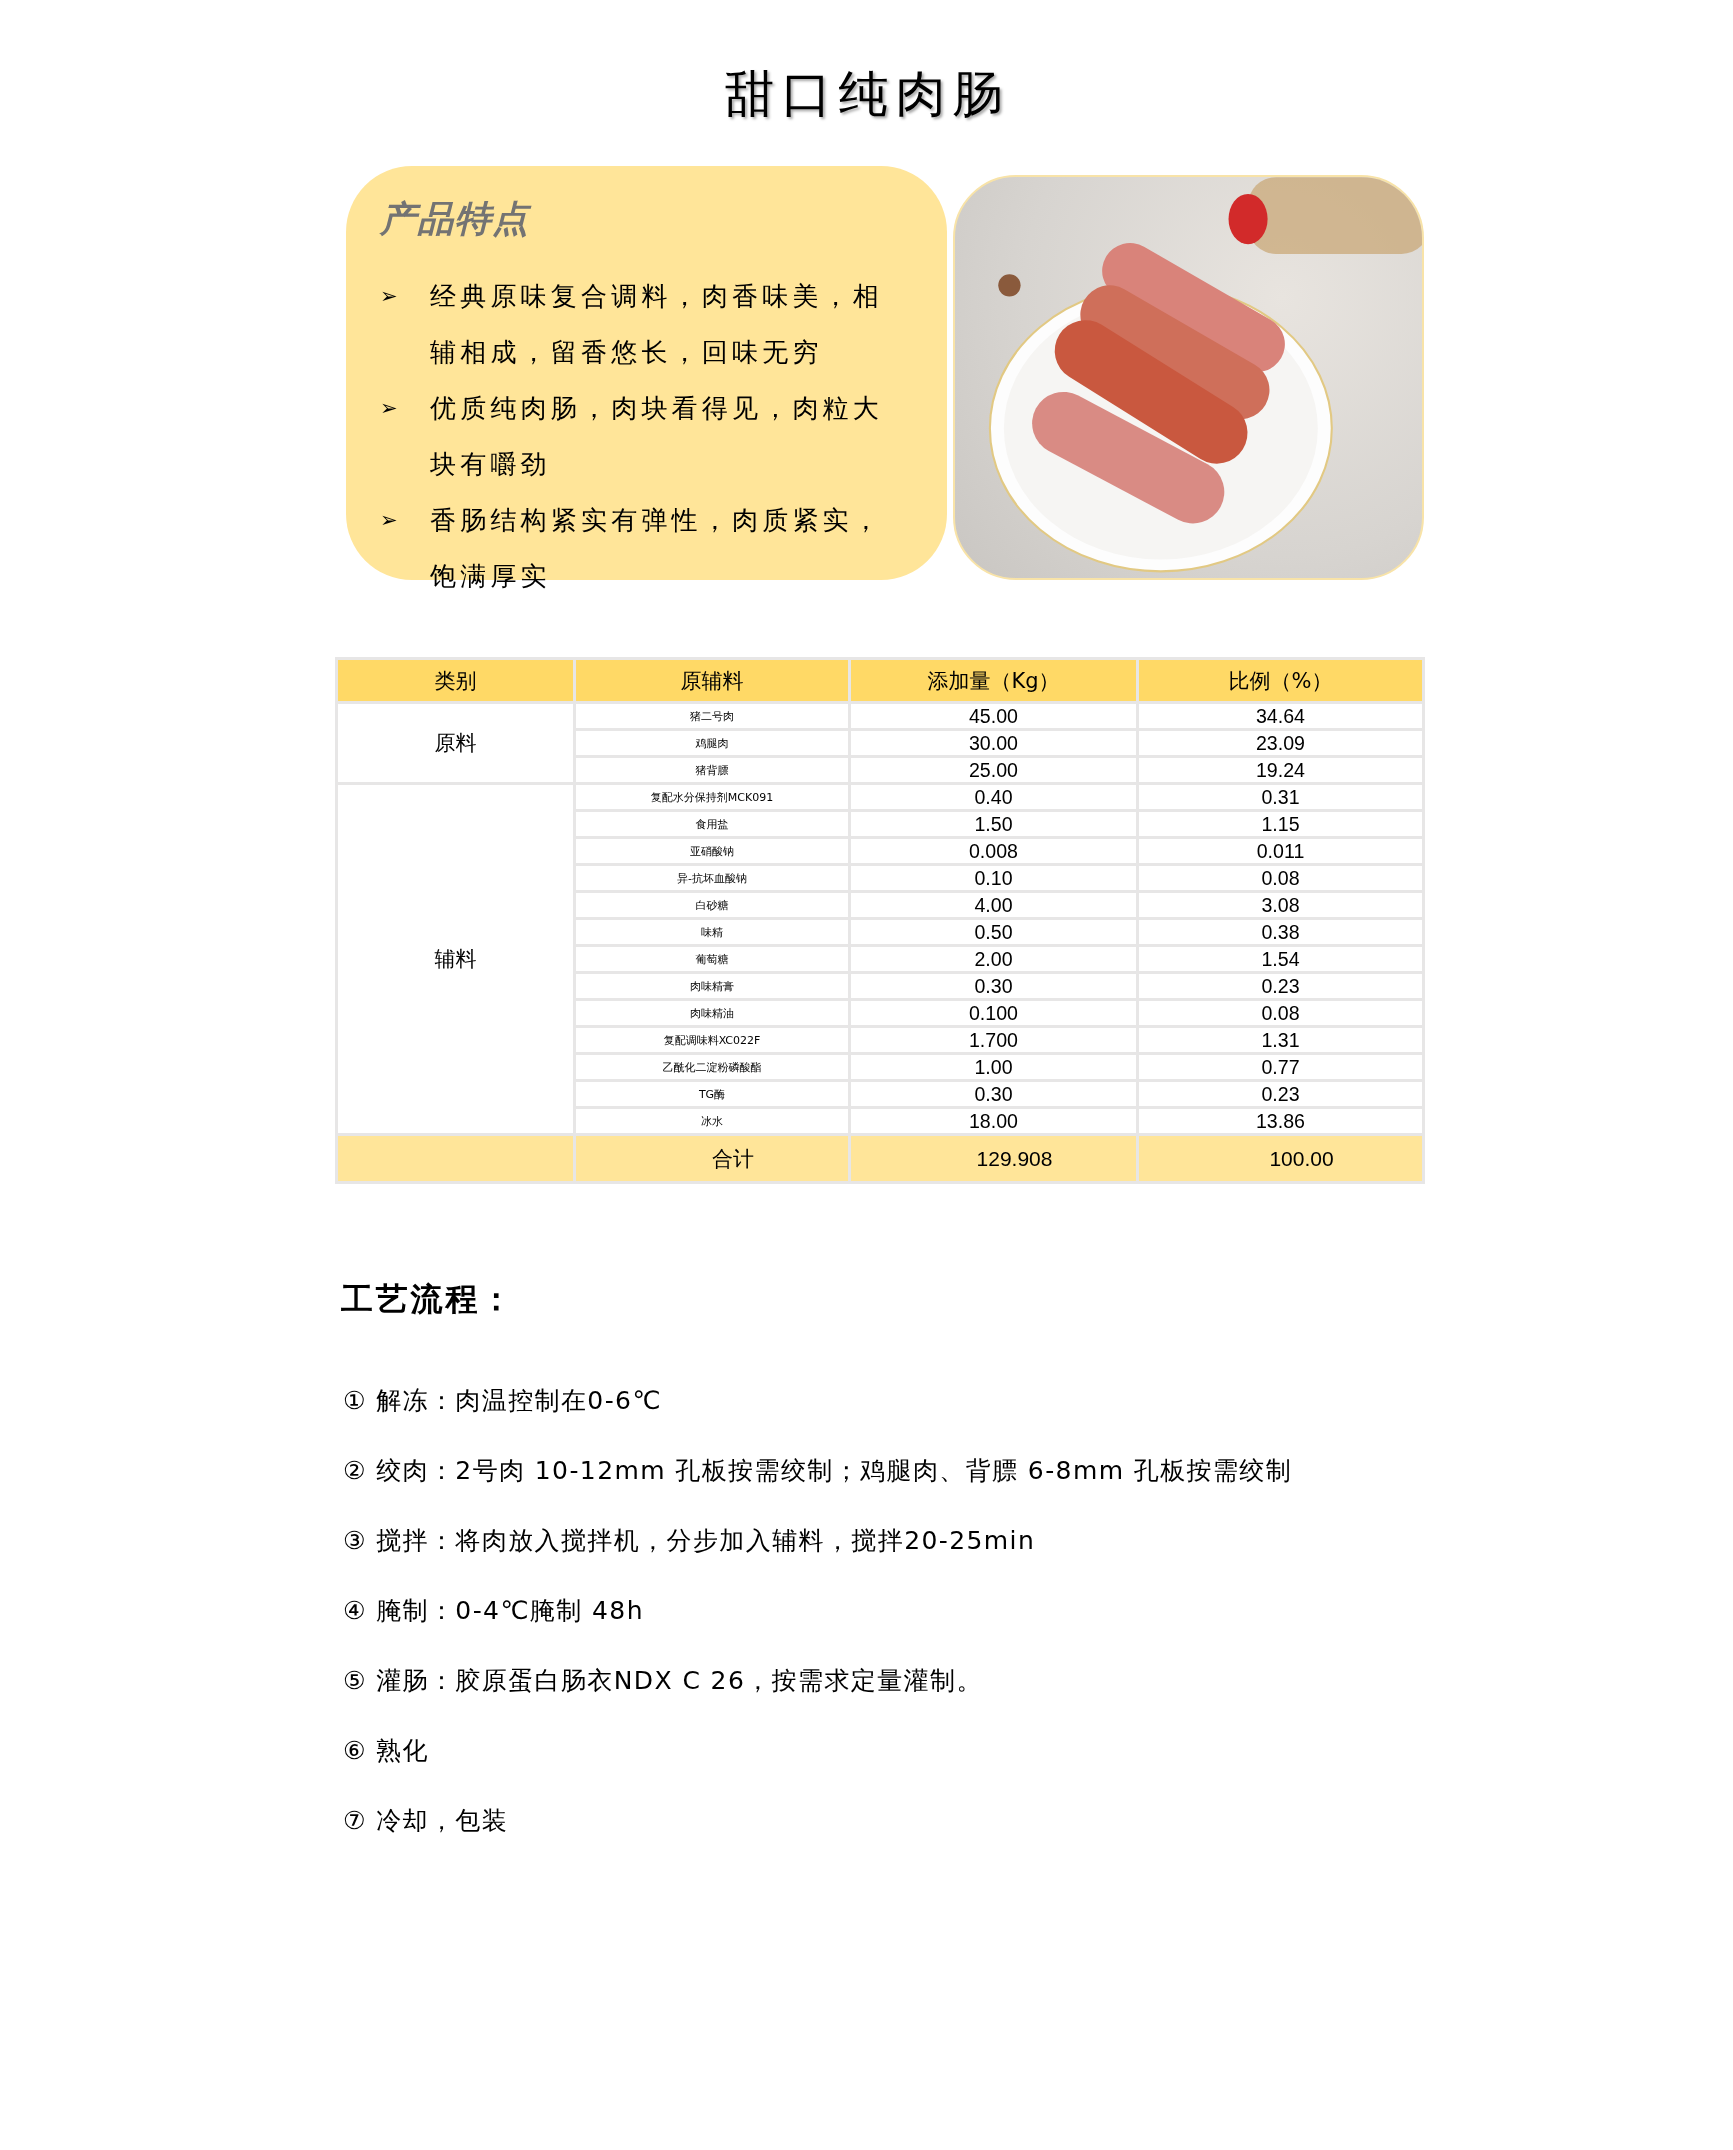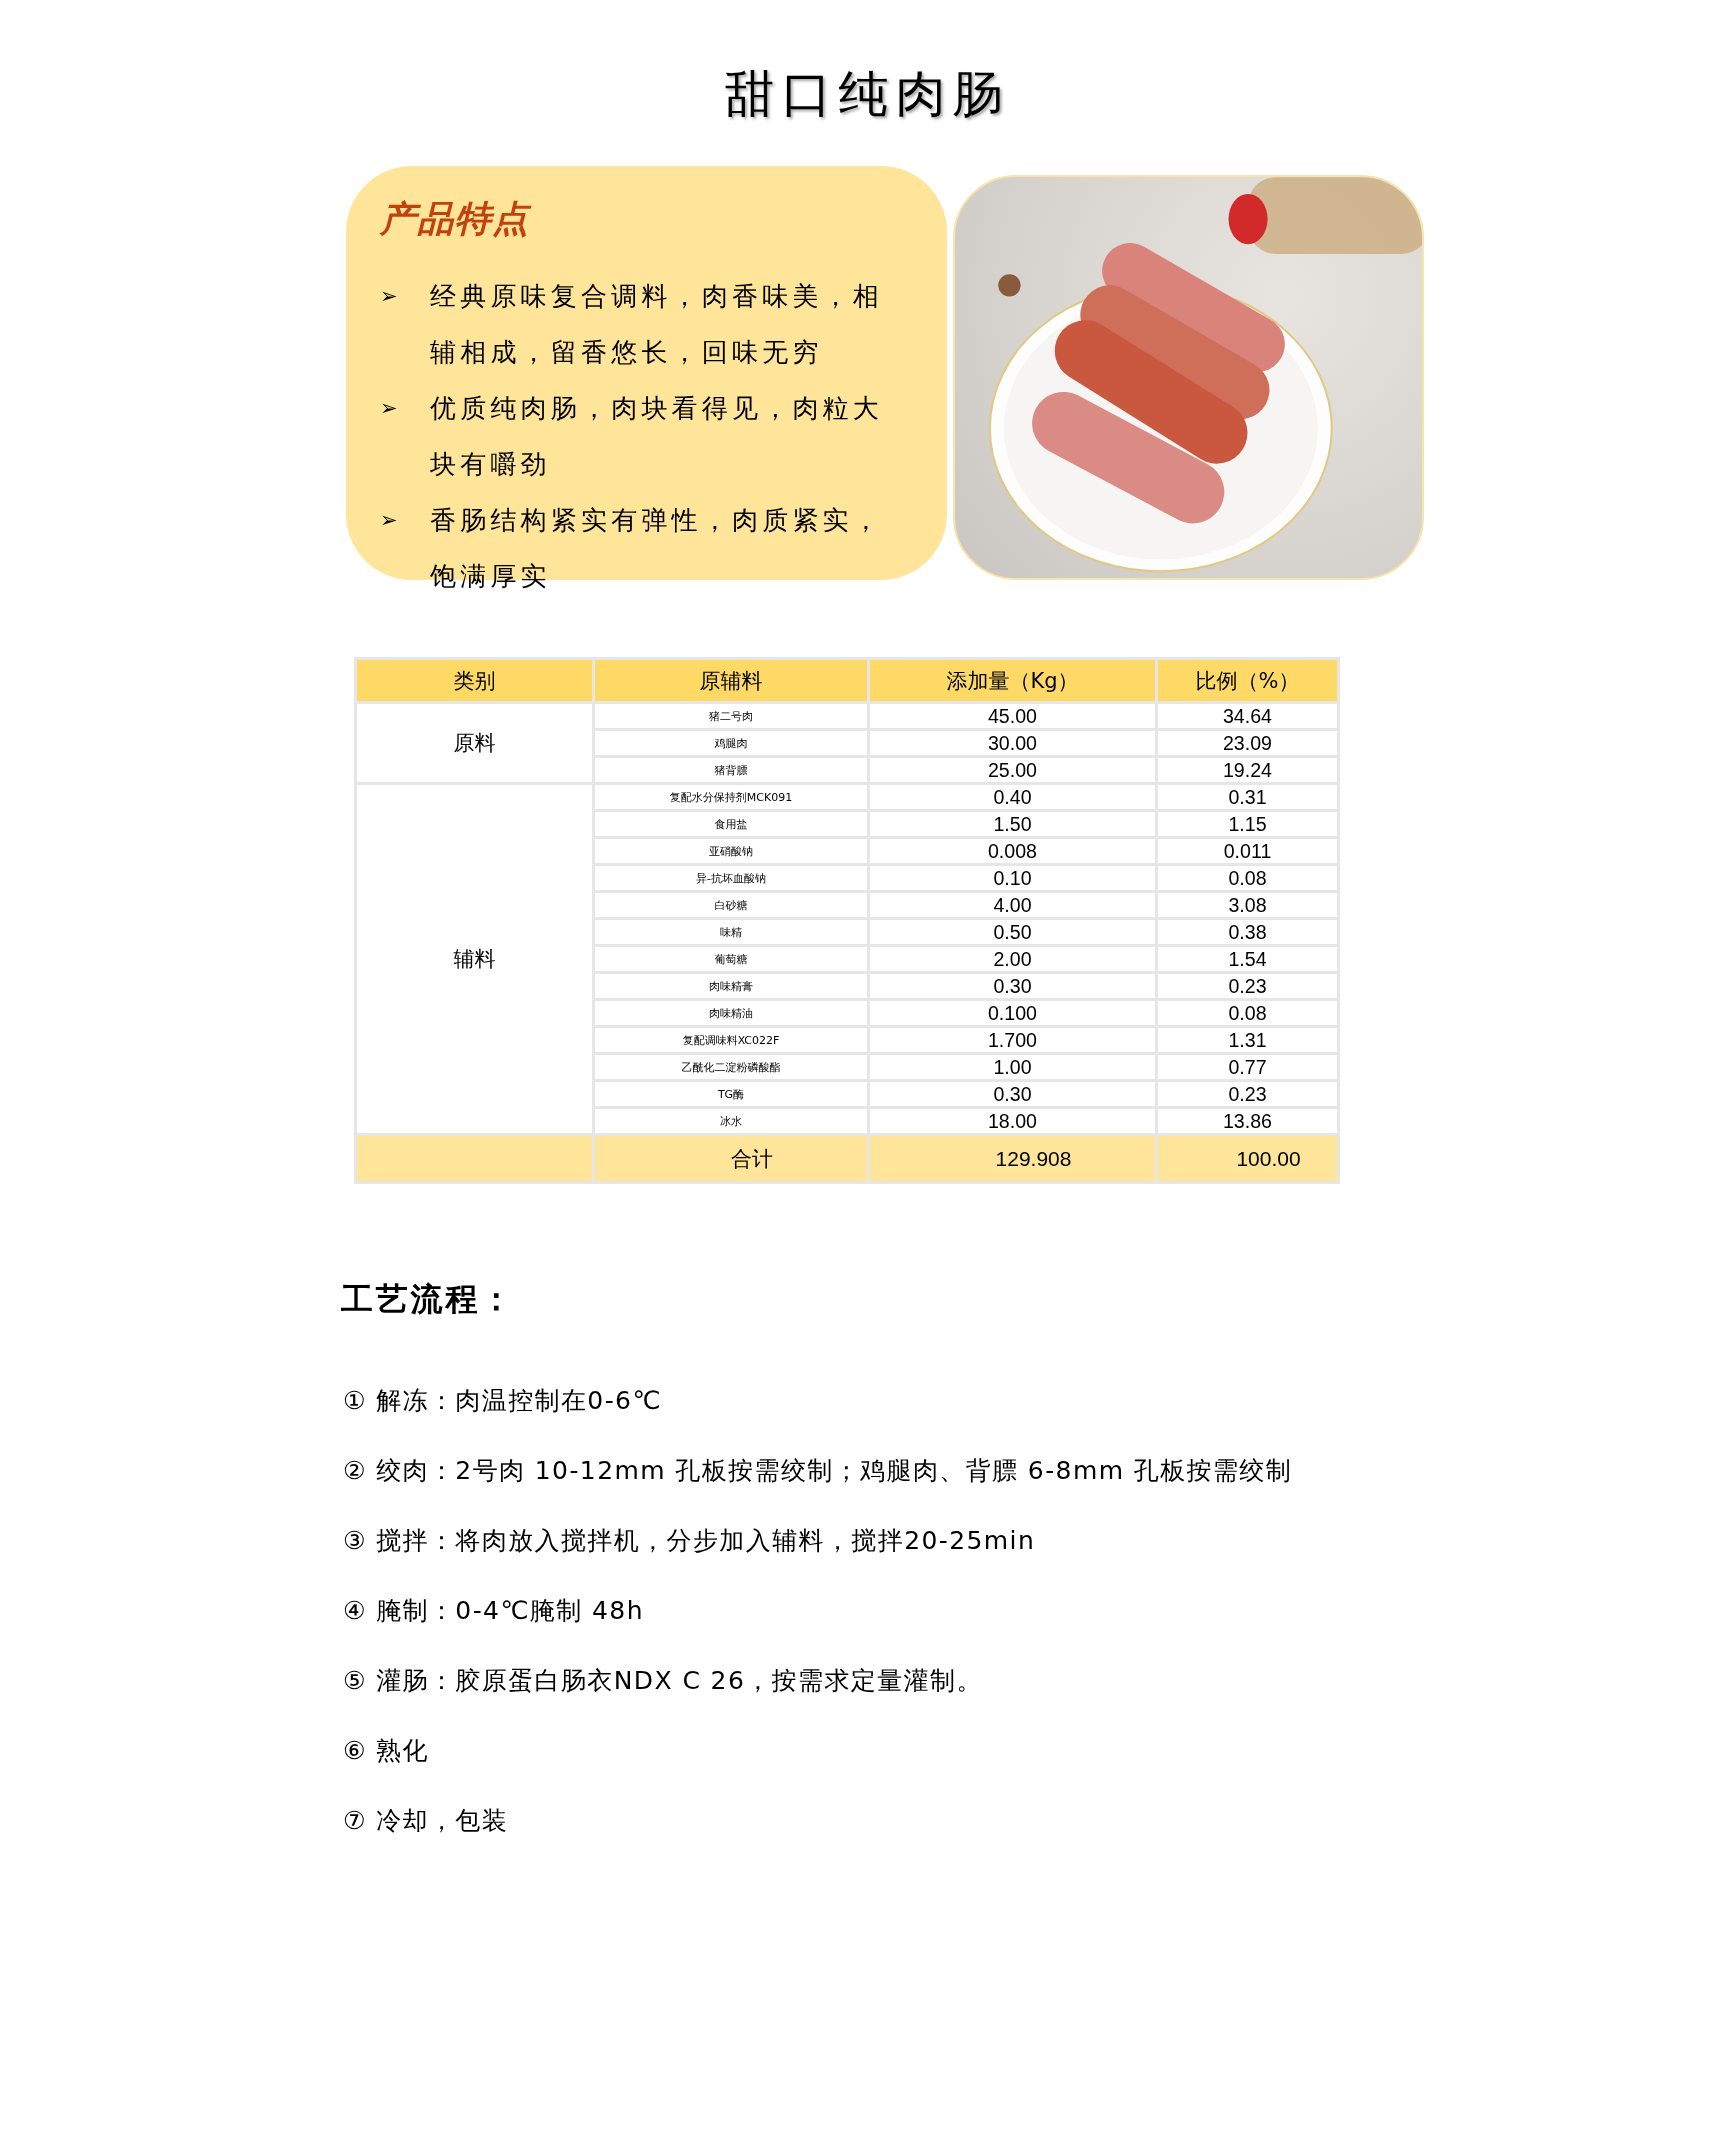--- a/index.html
+++ b/index.html
@@ -2,30 +2,30 @@
 <html style="font-size:11.2px"><head>
 <meta charset="utf-8">
 <style>
   html, body { margin:0; padding:0; background:#ffffff; }
   body { width:1734px; height:2151px; position:relative; overflow:hidden;
          font-family:"DejaVu Serif","Liberation Serif",serif; color:#000; }
   .title { position:absolute; left:0; width:1734px; top:61px; text-align:center;
            font-size:50px; letter-spacing:7px; text-shadow:2.1px 2.1px 2.8px rgba(0,0,0,0.35);font-family:Liberation Mono, monospace; }
   .feature-box { position:absolute; left:346px; top:166px; width:601px; height:414px;
                  background:#FFE599; border-radius:66px; box-sizing:border-box; padding:14px 0 0 34px; }
-  .feature-heading { color:#c2410c; font-size:36px; font-style:italic; font-weight:bold;
+  .feature-heading { color:#737373; font-size:36px; font-style:italic; font-weight:bold;
                      margin:15.4px 0 0 0; letter-spacing:1.4px; }
   .feature-list { list-style:none; margin:24px 0 0 0; padding:0; }
   .feature-item { display:flex; align-items:flex-start; font-size:26px; line-height:56px; letter-spacing:4.2px; }
   .bullet { width:50px; flex:0 0 50px; font-size:21px; line-height:56px; }
   .feature-text { width:454px; }
   .photo { position:absolute; left:953px; top:175px; width:471px; height:405px;
            border-radius:63px; overflow:hidden; border:2.1px solid #F8E3A8; box-sizing:border-box;
            background:radial-gradient(circle at 70% 30%, #e8e4df 0%, #d7d4d0 60%, #c9c6c2 100%); }
-  .table { position:absolute; left:354px; top:657px; width:986px; border-collapse:collapse;
+  .table { position:absolute; left:335px; top:657px; width:1090px; border-collapse:collapse;
            font-family:"DejaVu Sans","Liberation Sans",sans-serif; }
   .table td, .table th { border:3.5px solid #E7E6E6; text-align:center; padding:0; font-weight:normal; }
   .table th { background:#FFD966; height:41px; font-size:21px; }
   .table td { height:24px; font-size:11px; }
   .table td.num { font-family:"Liberation Sans",sans-serif; font-size:19.6px; }
   .table td.cat { font-size:21px; }
   .table tr.total td { background:#FFE599; height:45px; font-size:21px;padding-left:42px; }
   .section-heading { position:absolute; left:341px; top:1278px; font-size:32px; font-weight:bold; letter-spacing:2.8px; }
   .steps { position:absolute; left:335px; top:1373px; margin:8px; padding:0; list-style:none; }
   .step { font-family:"DejaVu Sans","Liberation Sans",sans-serif; font-size:25px; height:70px; line-height:39px; letter-spacing:1.4px; white-space:nowrap; }

